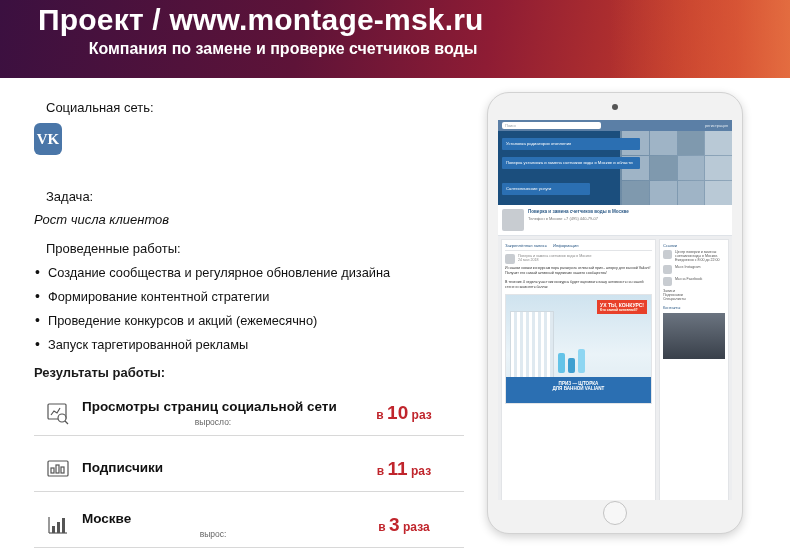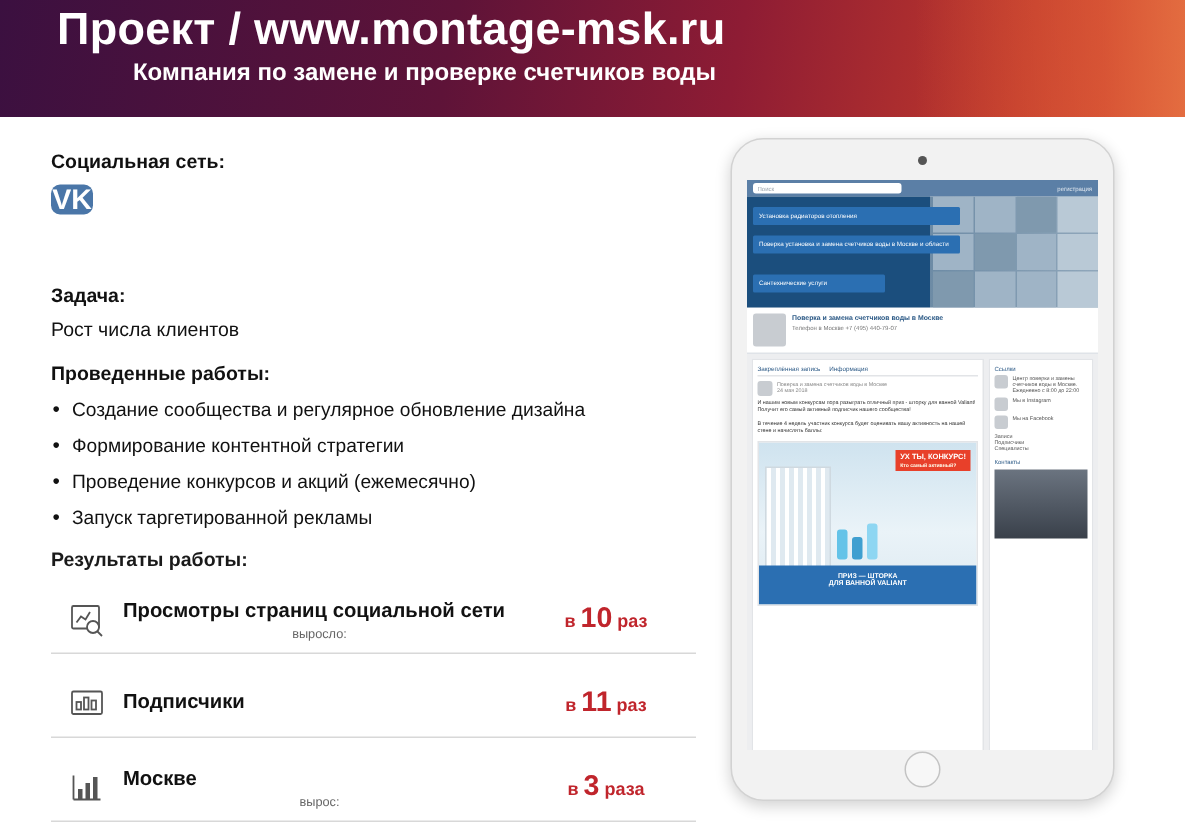--- a/index.html
+++ b/index.html
@@ -55,40 +55,41 @@
 
   
   .left {
     position: absolute;
     left: 34px;
     top: 100px;
     width: 430px;
   }
   .lbl-bold {
     font-size: 13px;
-    font-weight: bold;
+    font-weight: normal;
     color: #111;
-    margin: 0 0 8px 0;
+    margin: 0 0 8px 12px;
   }
   .social-row {
     display: flex;
     align-items: flex-start;
     height: 52px;
   }
   .vk-badge {
-    width: 28px; height: 20px;
+    width: 28px; height: 32px;
     border-radius: 6px;
     background: #4a76a8;
     color: #fff;
-    font-size: 19px;
+    font-size: 15px;
     font-weight: bold;
     display: flex;
     align-items: center;
     justify-content: center;
     line-height: 1;
+    font-family: Liberation Serif, serif;
   }
   .logo-block {
     margin-left: 205px;
     margin-top: -10px;
     display: flex;
     align-items: center;
   }
   .logo-mark {
     width: 34px; height: 28px;
     position: relative;
@@ -120,20 +121,21 @@
     color: #444;
     letter-spacing: 0.3px;
     margin-top: 3px;
   }
 
   .sect { margin-top: 14px; }
   .task-text {
     font-size: 13px;
     color: #111;
     margin-top: 4px;
+    font-style: italic;
   }
   ul.works {
     list-style: none;
     margin: 6px 0 0 0;
     padding: 0;
   }
   ul.works li {
     font-size: 12.8px;
     line-height: 1.42;
     color: #111;

